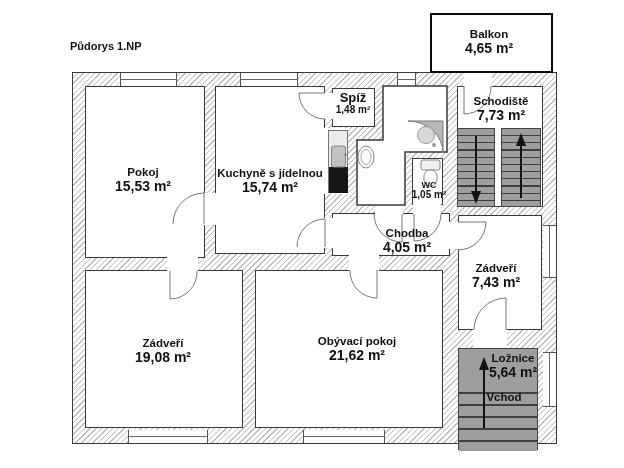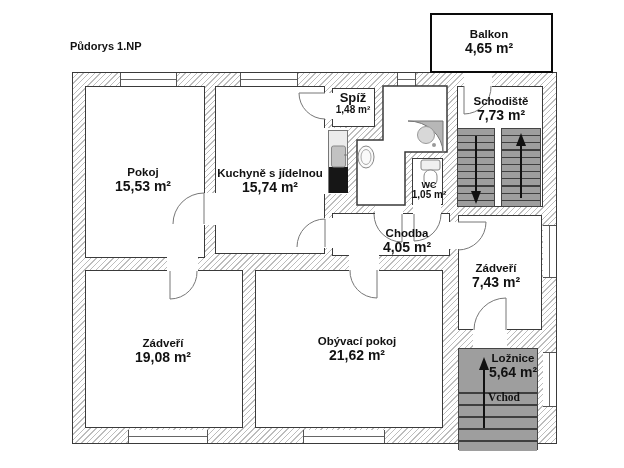--- a/index.html
+++ b/index.html
@@ -221,21 +221,21 @@
       <span class="ar">19,08 m²</span>
   </div>
   <div class="label" style="left:357px;top:334px;">
     <span class="nm">Obývací pokoj</span>
       <span class="ar">21,62 m²</span>
   </div>
   <div class="label" style="left:513px;top:351px;">
     <span class="nm">Ložnice</span>
       <span class="ar">5,64 m²</span>
   </div>
-  <div class="label" style="left:504px;top:390px;font-family:Liberation Serif, serif;">
+  <div class="label" style="left:504px;top:390px;">
     <span class="nm">Vchod</span>
   </div>
   <div class="label" style="left:489px;top:27px;">
     <span class="nm">Balkon</span>
       <span class="ar">4,65 m²</span>
   </div>
 
 </div>
 
 </body></html>

